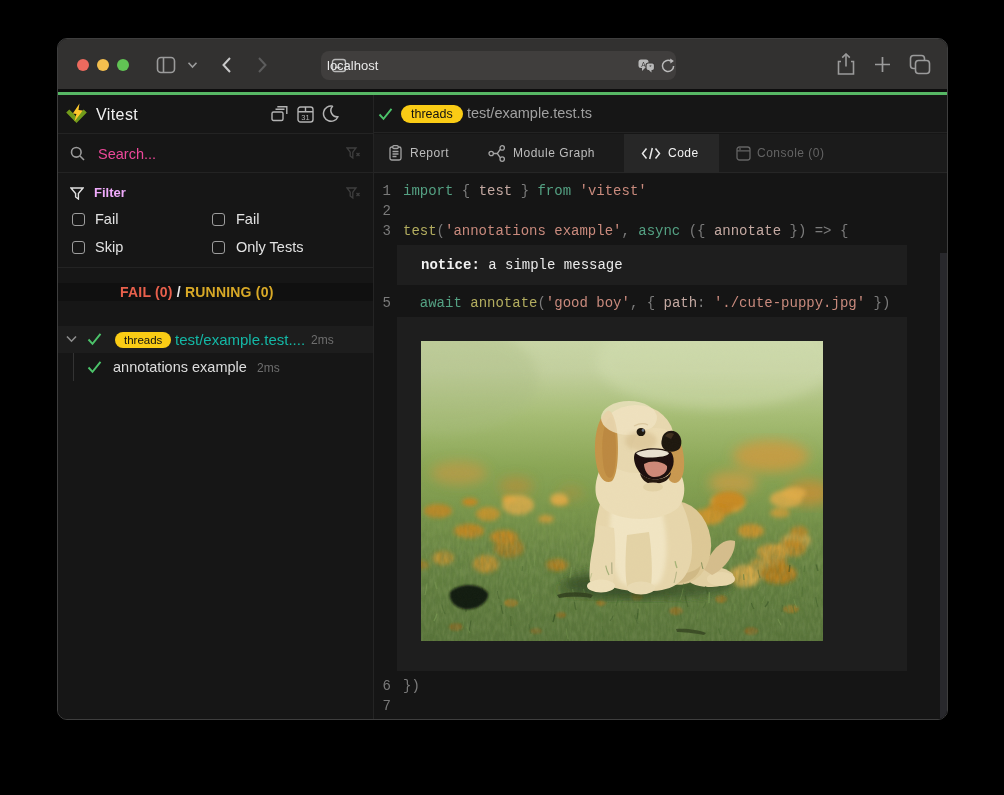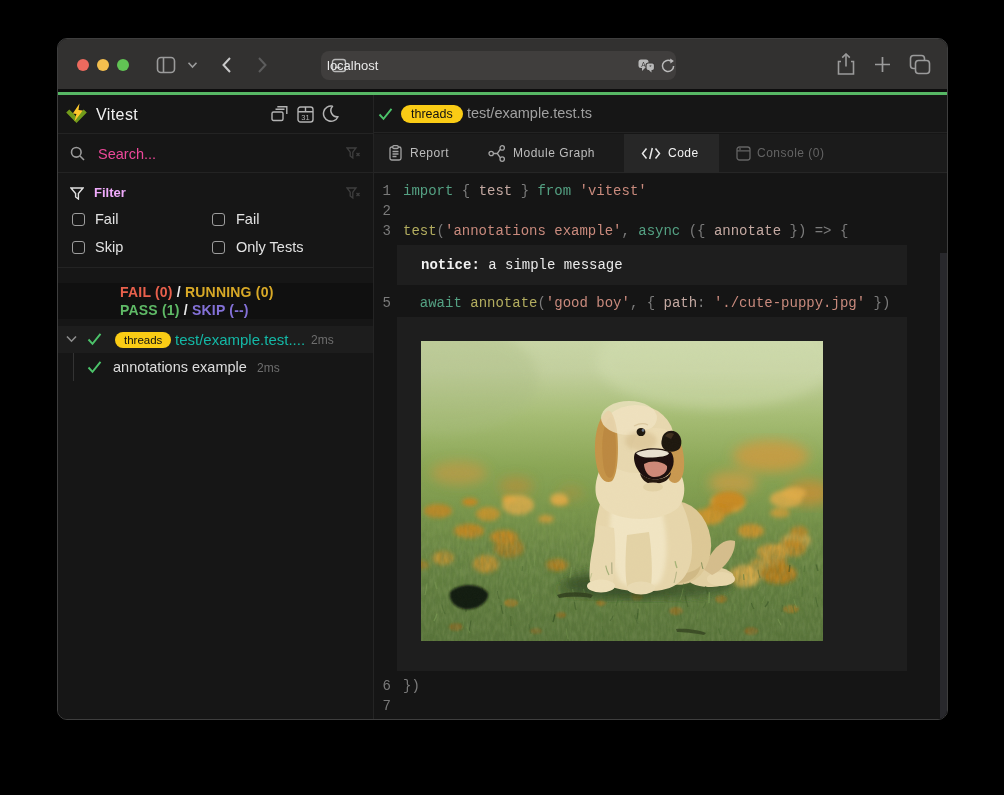--- a/index.html
+++ b/index.html
@@ -172,21 +172,20 @@
           <div class="cblbl" style="left:37px;top:38px;">Fail</div>
         <div class="cb" style="left:154px;top:40px;"></div>
           <div class="cblbl" style="left:178px;top:38px;">Fail</div>
         <div class="cb" style="left:14px;top:68px;"></div>
           <div class="cblbl" style="left:37px;top:66px;">Skip</div>
         <div class="cb" style="left:154px;top:68px;"></div>
           <div class="cblbl" style="left:178px;top:66px;">Only Tests</div>
       </div>
       <div id="stats">
         <div class="statrow"><span style="color:#e8604c;">FAIL (0)</span> <span class="sep">/</span> <span style="color:#d8a927;">RUNNING (0)</span></div>
-        <div class="statrow"><span style="color:#5fb966;">PASS (1)</span> <span class="sep">/</span> <span style="color:#8471d8;">SKIP (--)</span></div>
       </div>
       <div id="tree1">
         <svg class="abs" style="left:8px;top:9px;" width="11" height="8" viewBox="0 0 11 8" fill="none" stroke="#8d8d8d" stroke-width="1.6">
             <path d="M1 1.5 L5.5 6.2 L10 1.5"></path>
           </svg>
         <svg class="abs" style="left:29px;top:6px;" width="15" height="14" viewBox="0 0 15 14" fill="none" stroke="#4cc36a" stroke-width="1.9">
             <path d="M1.5 7.5 L5.5 11.8 L13.5 1.8"></path>
           </svg>
         <div class="pill" style="position:absolute;left:57px;top:5.5px;height:16px;line-height:16px;font-size:11.5px;padding:0 9px;">threads</div>
         <div class="abs" style="left:117px;top:5px;color:#14b8a6;font-size:15px;">test/example.test....</div>

